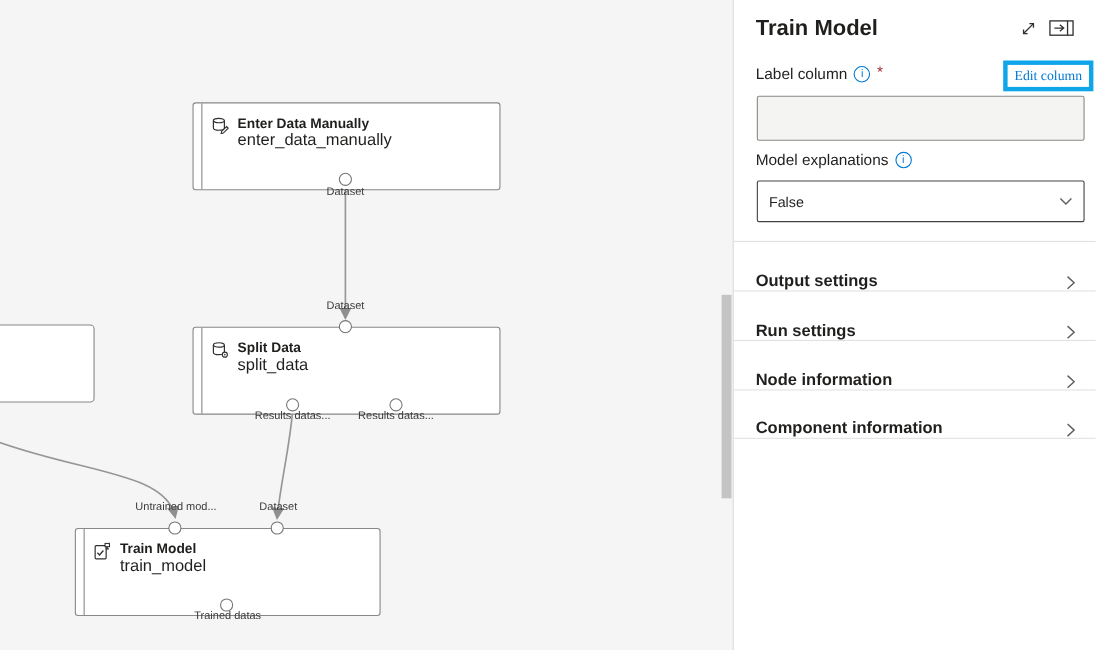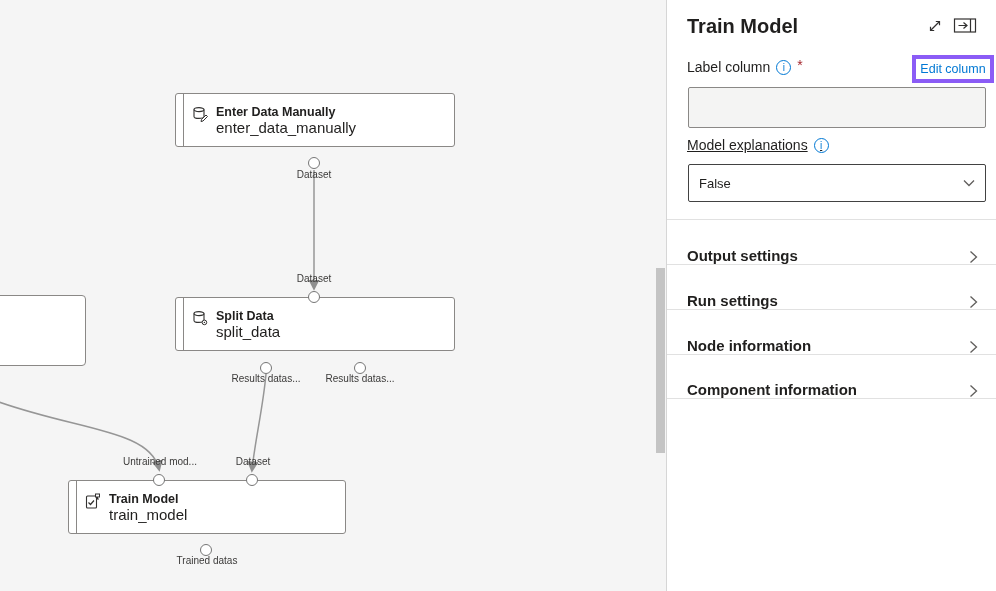--- a/index.html
+++ b/index.html
@@ -4,21 +4,21 @@
 <style>
   * { margin:0; padding:0; box-sizing:border-box; }
   html,body { width:996px; height:591px; overflow:hidden;
     font-family:"Liberation Sans", sans-serif; background:#ffffff; color:#201f1e; }
 
   
   .canvas { position:absolute; left:0; top:0; width:666px; height:591px;
     background:#f5f5f5; overflow:hidden; }
   .edges { position:absolute; left:0; top:0; width:666px; height:591px; }
 
-  .node { position:absolute; width:280px; height:54px; background:#fff;
+  .node { position:absolute; width:280px; height:80px; background:#fff;
     border:1px solid #8a8886; border-radius:3px; display:flex;
     padding:11px 0 0 16px; }
   .node::before { content:''; position:absolute; left:7px; top:0; bottom:0;
     width:1px; background:#8a8886; }
   .node .nicon { width:16px; height:16px; margin-right:8px; margin-top:1px; flex:none; }
   .node .ntitle { font-size:12.5px; font-weight:bold; line-height:15px; }
   .node .nsub   { font-size:15px; line-height:15px; color:#201f1e; }
 
   .node-partial { position:absolute; left:-20px; top:295px; width:106px; height:71px;
     background:#fff; border:1px solid #8a8886; border-radius:4px; }
@@ -41,30 +41,30 @@
   .hicon.collapse { left:286px; top:17px; }
 
   .label-row { position:absolute; left:20px; top:59px; display:flex;
     align-items:center; gap:6px; font-size:14px; }
   .req { color:#a4262c; font-size:14px; margin-top:-4px; }
   .info-icon { width:15px; height:15px; border:1px solid #0078d4; border-radius:50%;
     color:#0078d4; font-size:10px; line-height:13px; text-align:center;
     font-style:normal; display:inline-block; cursor:pointer; }
 
   .annotation { position:absolute; left:245px; top:55px; width:82px; height:28px;
-    border:4px solid #8b5cf6; display:flex; align-items:center; justify-content:center; }
+    border:4px solid #0ea5e9; display:flex; align-items:center; justify-content:center;font-family:Liberation Serif, serif; }
   .edit-link { font-size:12.5px; color:#0078d4; text-decoration:none; cursor:pointer;
     white-space:nowrap; }
 
   .label-field { position:absolute; left:21px; top:87px; width:298px; height:41px;
     background:#f4f4f3; border:1px solid #8a8886; border-radius:2px;
     font-size:13px; padding:4px 8px; color:#201f1e; }
 
   .model-row { position:absolute; left:20px; top:137px; display:flex;
-    align-items:center; gap:6px; font-size:14px;text-decoration:underline; }
+    align-items:center; gap:6px; font-size:14px; }
 
   .select { position:absolute; left:21px; top:164px; width:298px; height:38px;
     background:#fff; border:1px solid #424242; border-radius:2px;
     display:flex; align-items:center; padding:0 10px; font-size:13px;
     cursor:pointer; }
   .select .sel-caret { margin-left:auto; }
 
   .accordion { position:absolute; left:0; top:219px; width:100%; }
   .acc-item { height:45px; border-top:1px solid #e1e1e1; display:flex;
     align-items:flex-end; padding:0 18px 0 20px; cursor:pointer; }

